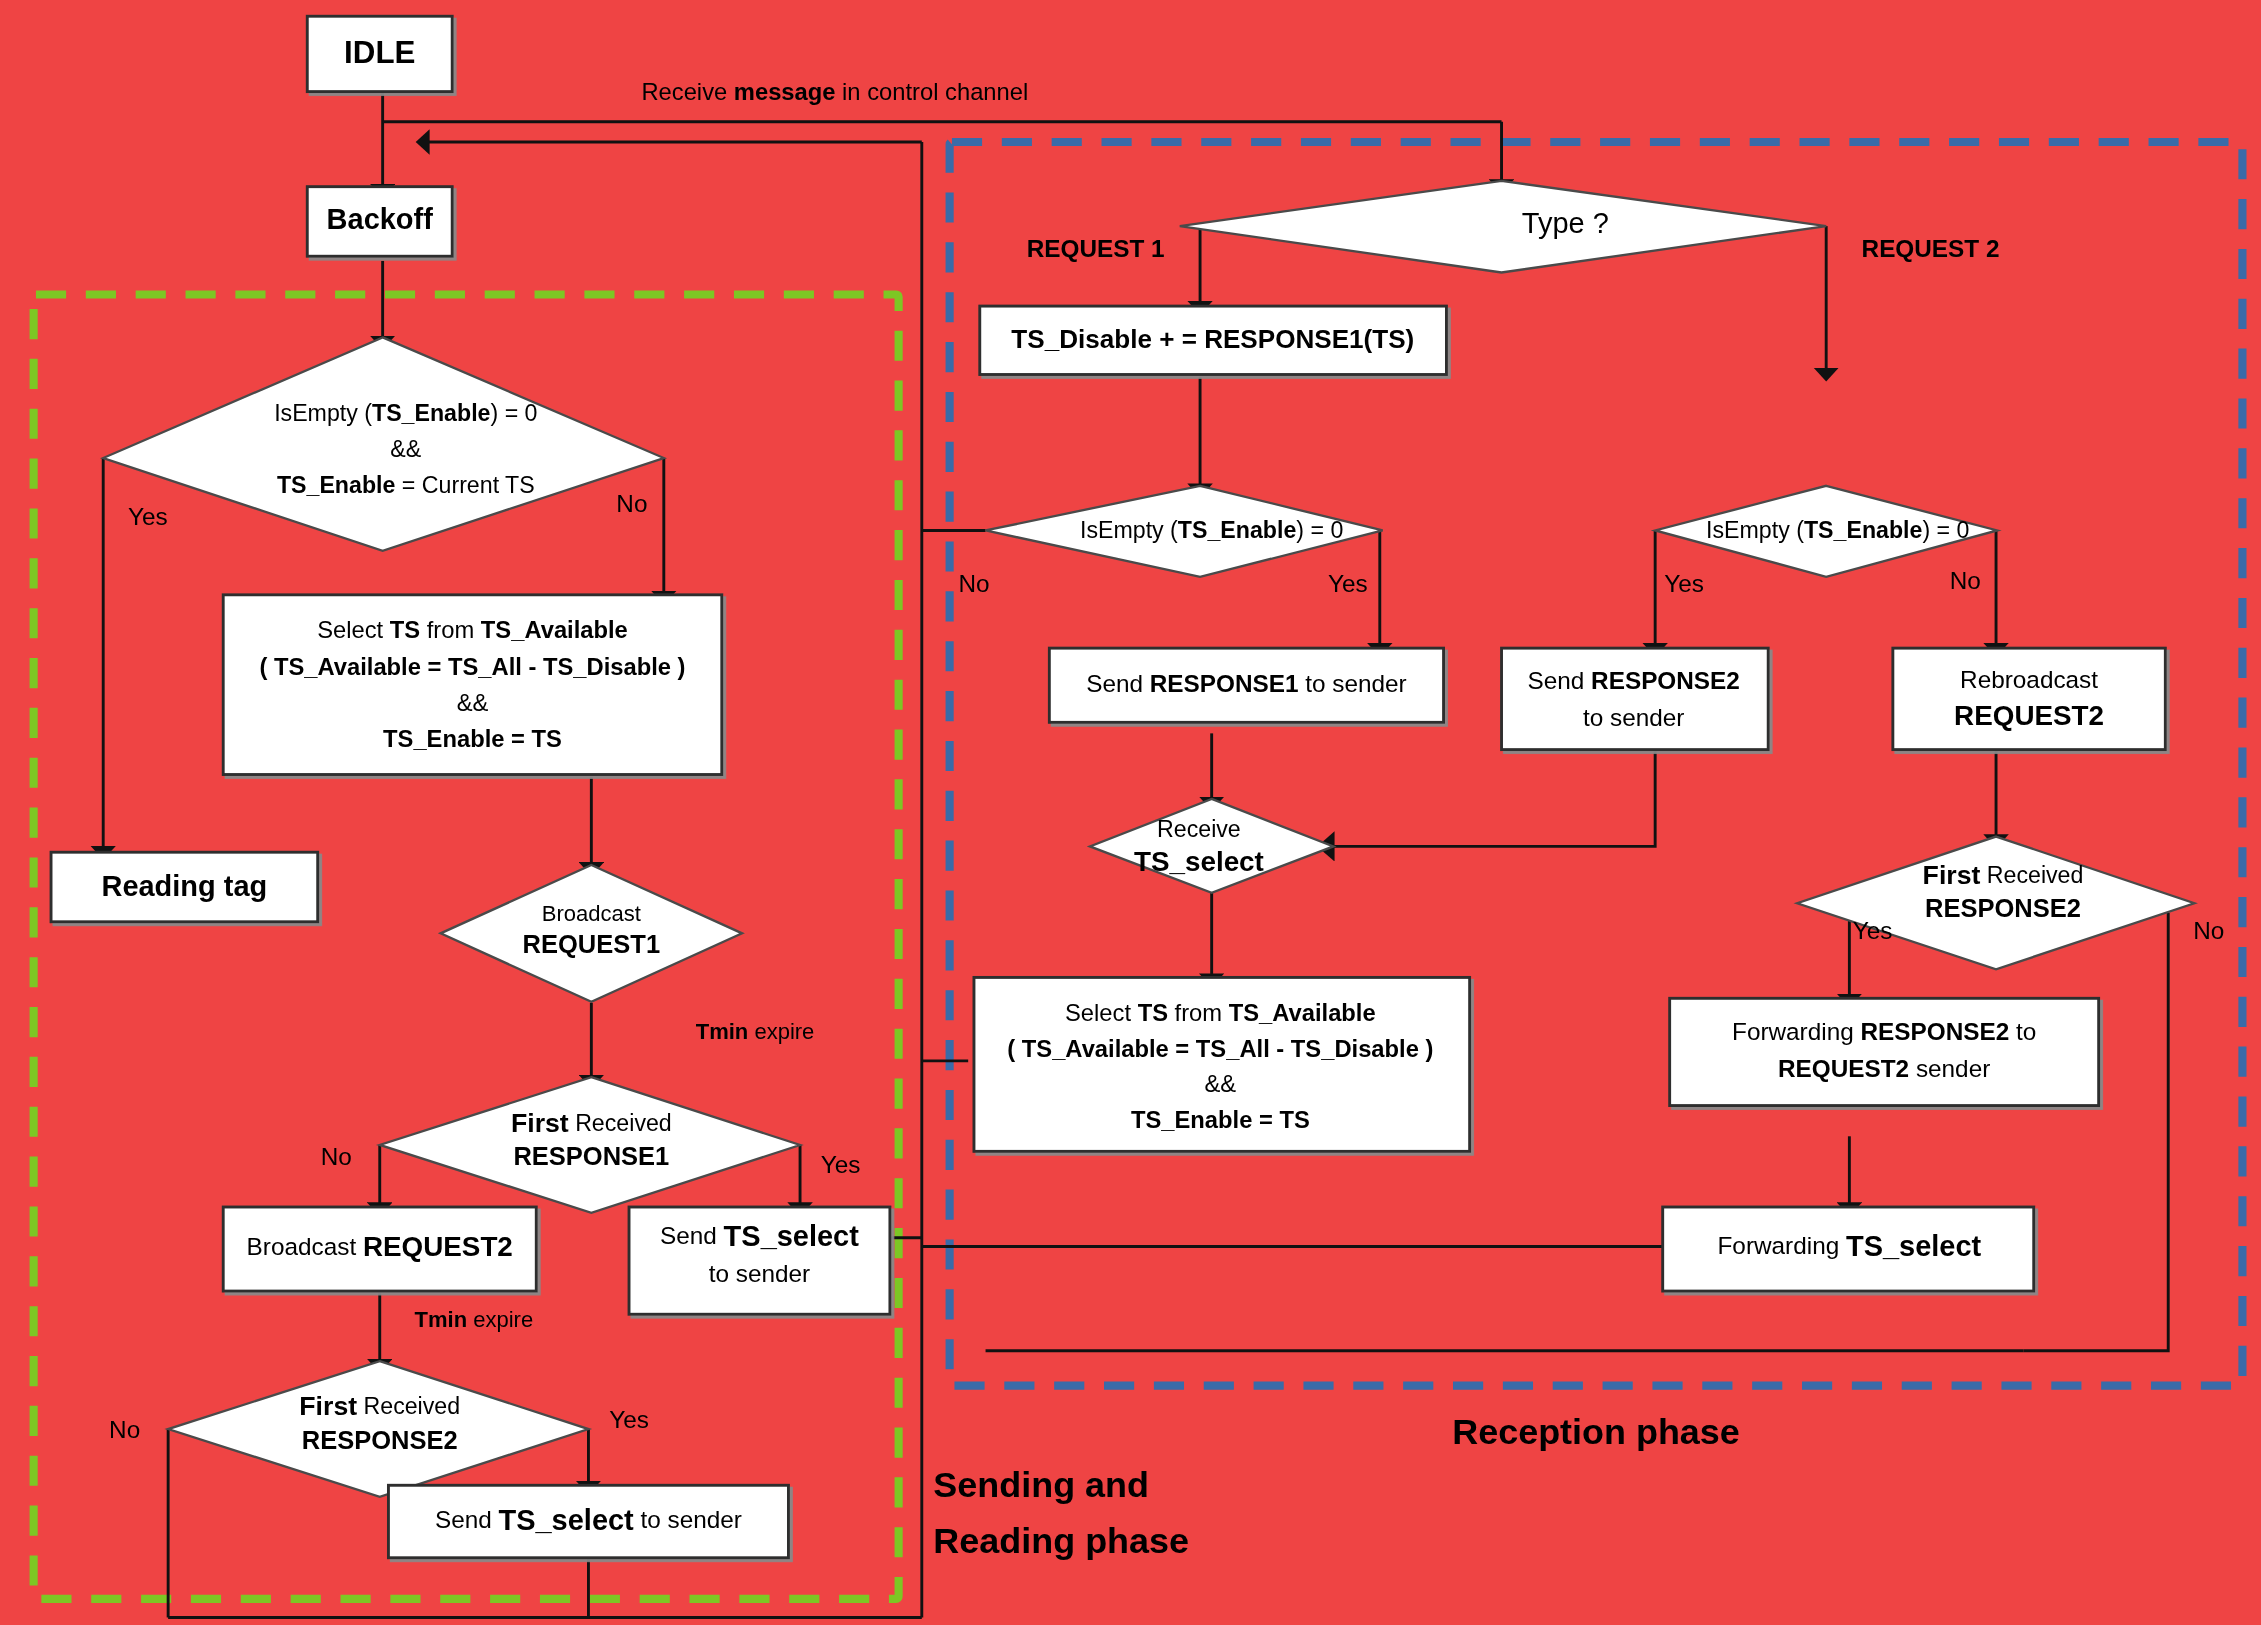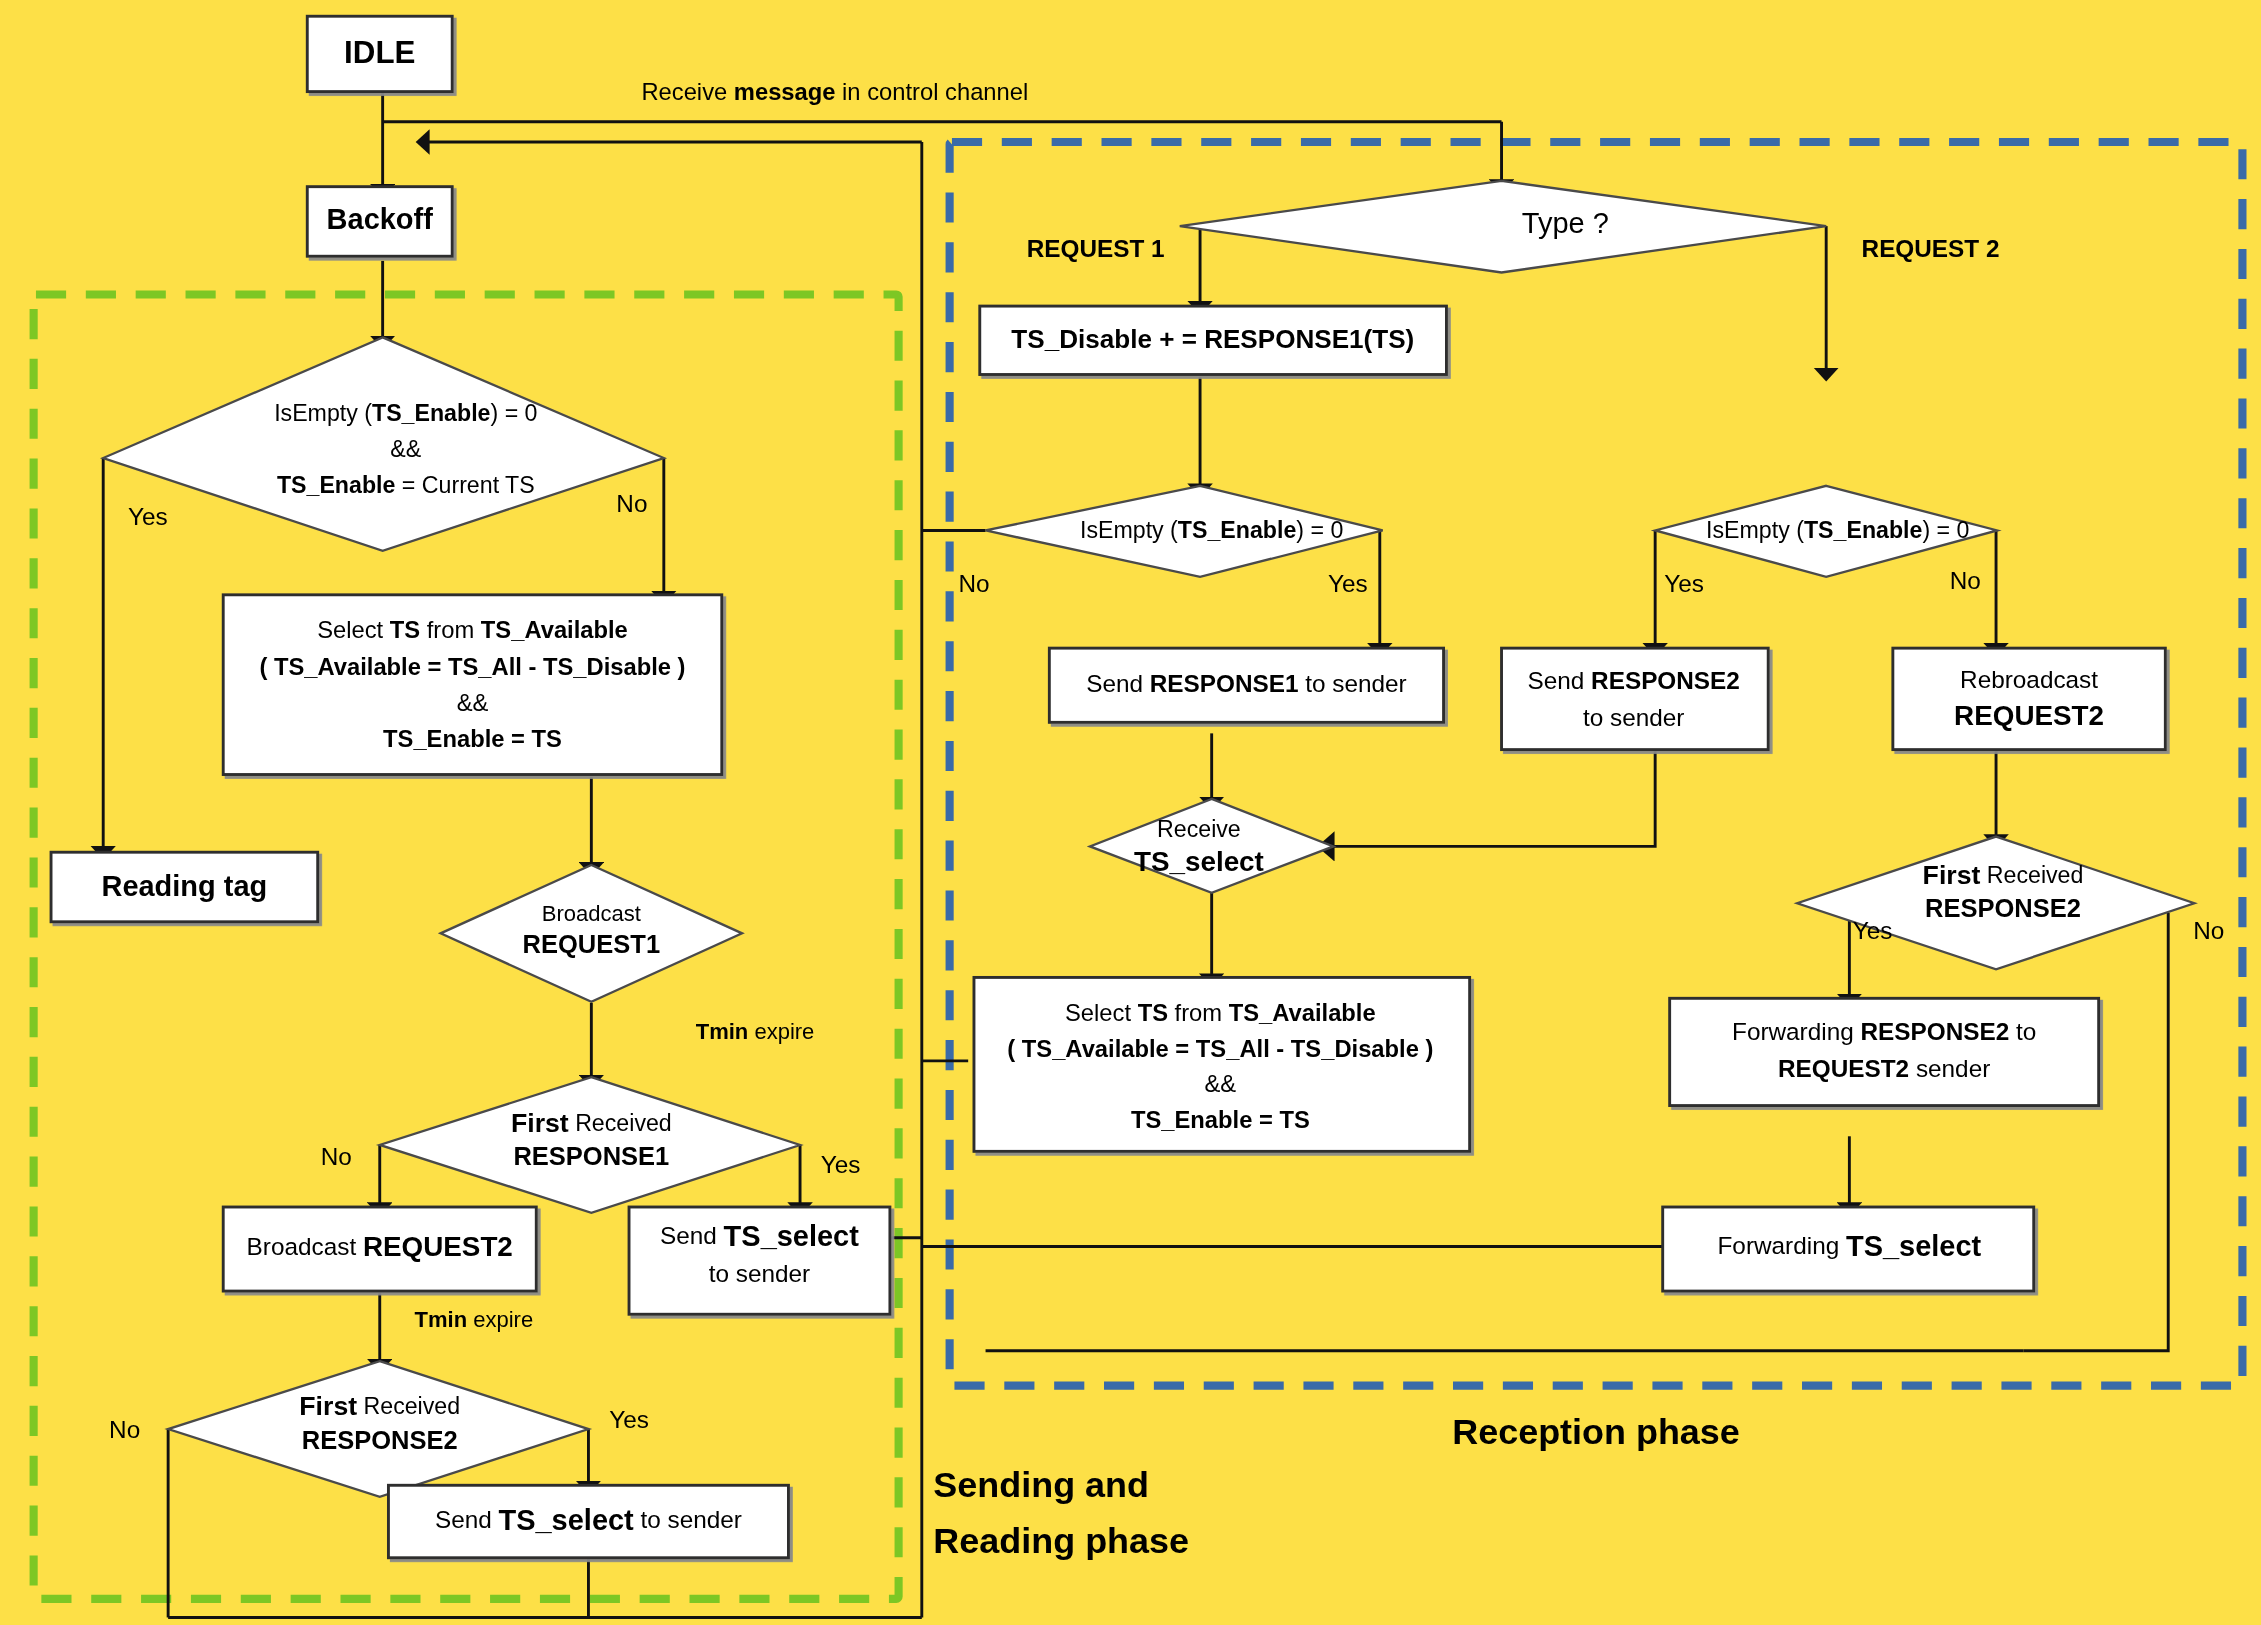--- a/index.html
+++ b/index.html
@@ -1,17 +1,17 @@
 <!DOCTYPE html>
 <html style="font-size:9.3px"><head>
 <meta charset="utf-8">
 <style>
   html,body{margin:0;padding:0;background:#fff;}
   body{width:2261px;height:1625px;font-family:"Liberation Sans",sans-serif;overflow:hidden;}
-  #stage{position:relative;width:2261px;height:1625px;background:#fde047;}
+  #stage{position:relative;width:2261px;height:1625px;background:#ef4444;}
   svg{position:absolute;top:0;left:0;width:2261px;height:1625px;}
   .nd{font-family:"Liberation Sans",sans-serif;fill:#000;}
   .reg{font-weight:400;}
   .bld{font-weight:700;}
   text{dominant-baseline:middle;}
 </style>
 </head>
 <body>
 
 <div id="stage">

